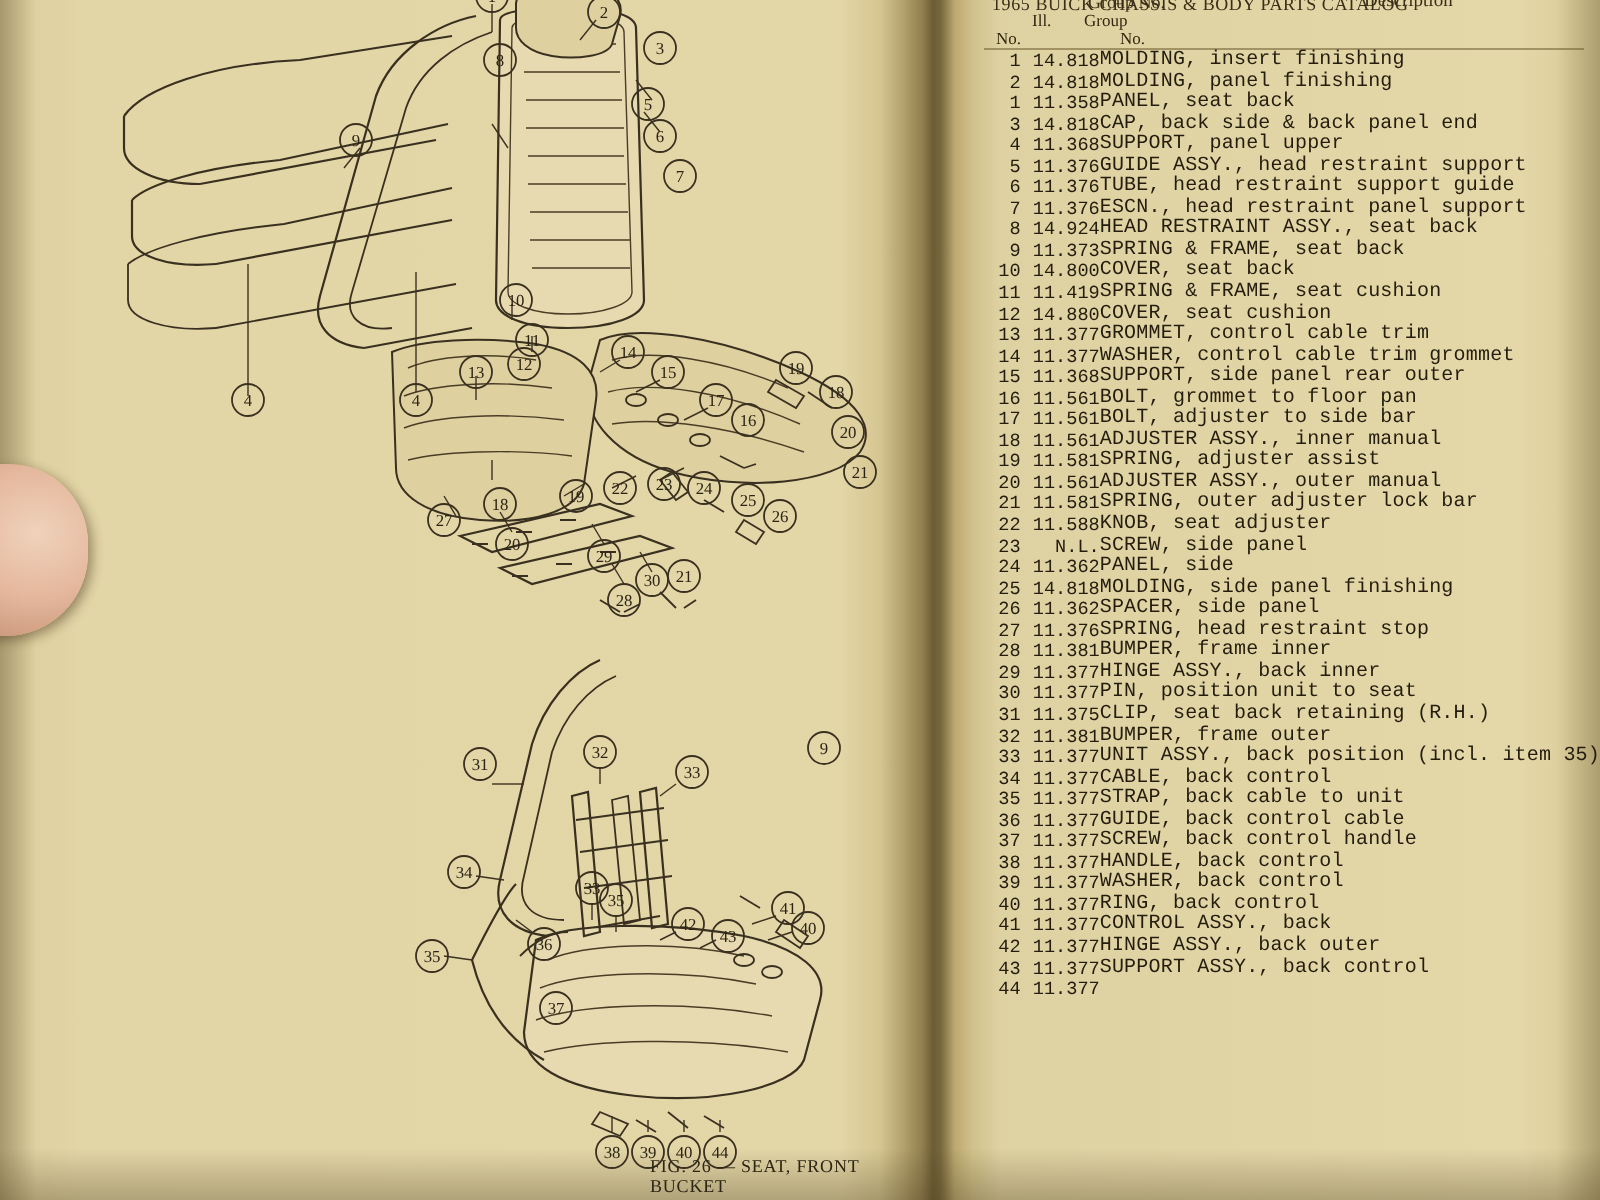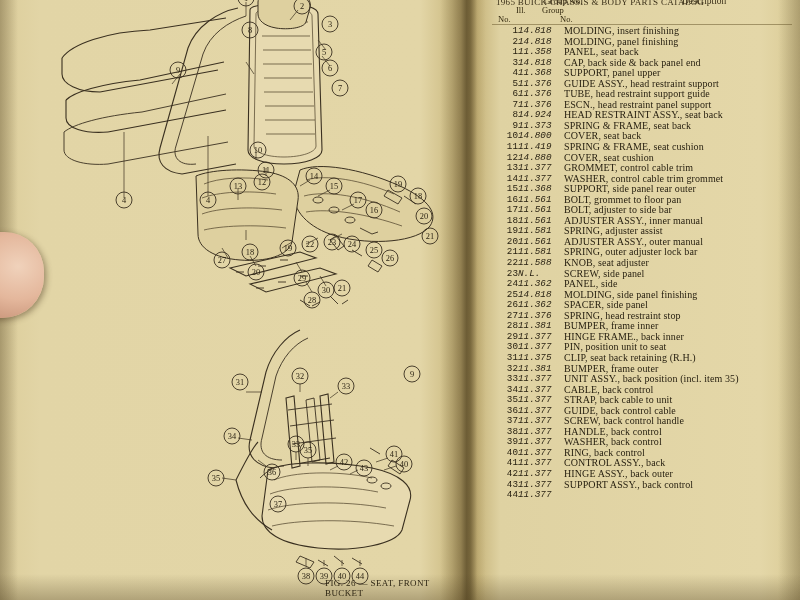--- a/index.html
+++ b/index.html
@@ -76,23 +76,23 @@
   }
   table.parts{
     position:absolute;left:6px;top:26px;
     border-collapse:collapse;
     font-size:9.3px;line-height:10.55px;
     color:#241d0e;
     font-family:"Liberation Mono", monospace;
   }
   table.parts td{padding:0;vertical-align:top;white-space:nowrap;}
   td.ill{width:26px;text-align:right;padding-right:8px;}
-  td.grp{width:46px;text-align:left;padding-right:9px;font-style:italic;}
+  td.grp{width:46px;text-align:right;padding-right:9px;}
   td.desc{
-    font-family:Liberation Serif, serif;
+    font-family:Liberation Mono, monospace;
     font-size:10px;letter-spacing:.1px;
   }
 
   
   .left-ill{position:absolute;left:0;top:0;width:452px;height:600px;}
   svg.art{position:absolute;left:0;top:0;}
   .ln{stroke:#3a3020;fill:none;stroke-width:1.1;}
   .ln2{stroke:#3a3020;fill:none;stroke-width:0.9;}
   .thin{stroke:#4a3d26;fill:none;stroke-width:0.7;}
   .fillpanel{fill:#e7dab0;stroke:#3a3020;stroke-width:1.1;}
@@ -511,21 +511,21 @@
             <td class="desc">SPRING, head restraint stop</td>
           </tr>
           <tr>
             <td class="ill">28</td>
             <td class="grp">11.381</td>
             <td class="desc">BUMPER, frame inner</td>
           </tr>
           <tr>
             <td class="ill">29</td>
             <td class="grp">11.377</td>
-            <td class="desc">HINGE FRAME., back inner</td>
+            <td class="desc">HINGE ASSY., back inner</td>
           </tr>
           <tr>
             <td class="ill">30</td>
             <td class="grp">11.377</td>
             <td class="desc">PIN, position unit to seat</td>
           </tr>
           <tr>
             <td class="ill">31</td>
             <td class="grp">11.375</td>
             <td class="desc">CLIP, seat back retaining (R.H.)</td>

